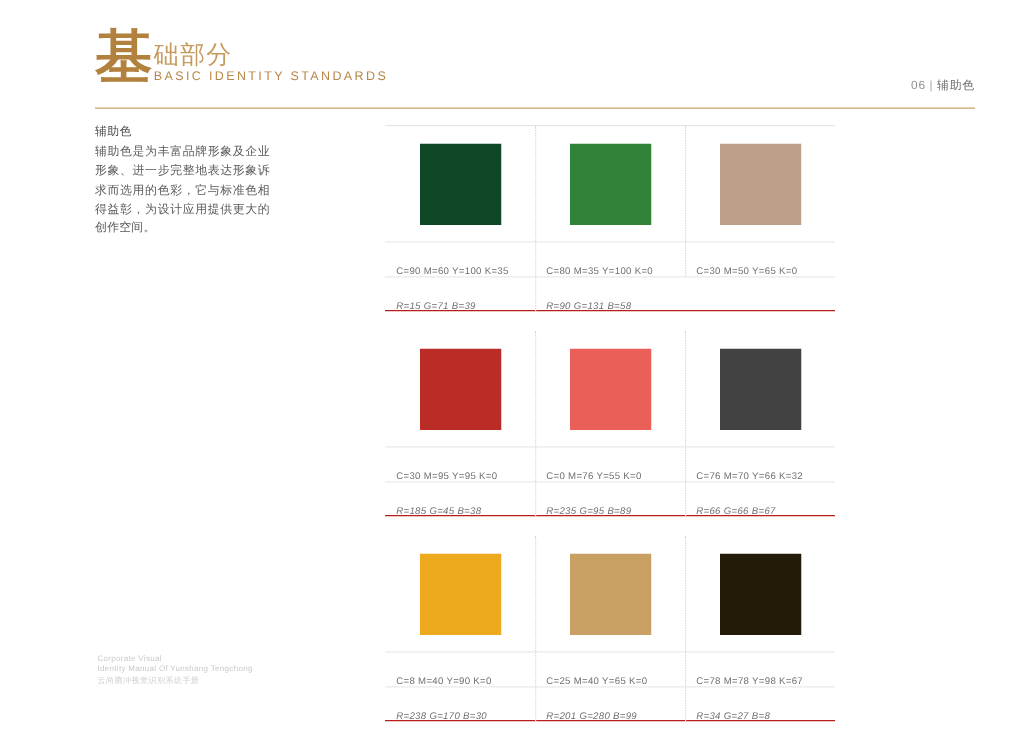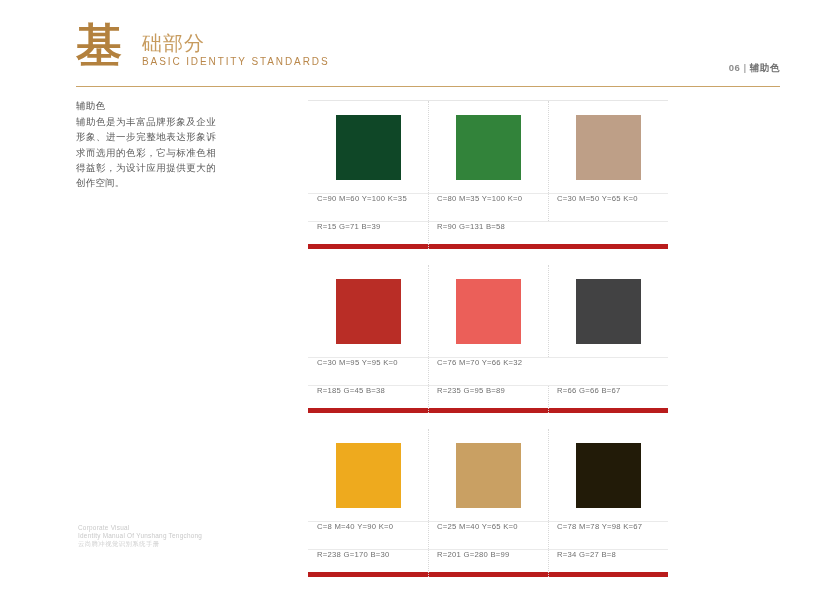--- a/index.html
+++ b/index.html
@@ -13,37 +13,36 @@
 
   
   .header { position:absolute; left:0; top:0; width:814px; height:92px; }
 
   .logo-block { position:absolute; left:76px; top:22px; display:flex; align-items:flex-end; }
   .logo-big {
     font-family:"DejaVu Serif", serif;
     font-size:46px; line-height:46px; font-weight:700;
     color:#b3813e; letter-spacing:0;
   }
-  .logo-right { margin-left:20px; padding-bottom:1px; }
+  .logo-right { margin-left:1px; padding-bottom:1px; }
   .logo-sub {
     font-family:"DejaVu Sans", sans-serif;
     font-size:20px; line-height:22px; color:#c79b5e; font-weight:400;
     letter-spacing:1px;
   }
   .logo-en {
     font-family:"Liberation Sans", sans-serif;
     font-size:10px; line-height:11px; color:#b9874a;
     letter-spacing:1.9px; margin-top:2px; white-space:nowrap;
   }
 
   .header-right {
     position:absolute; right:34px; top:62px;
     font-size:9.5px; color:#8d8d8d; letter-spacing:0.6px;
     white-space:nowrap;
-    font-weight:bold;
   }
   .header-right .sep { color:#a9a9a9; margin:0 3px; }
   .header-right .cn { color:#6e6e6e; }
 
   .gold-rule {
     position:absolute; left:76px; top:86px; width:704px; height:1px;
     background:#caa469;
   }
 
   
@@ -75,32 +74,32 @@
     content:""; position:absolute; left:0; top:0; bottom:0;
     border-left:1px dotted #d8d8d8;
   }
   .swatch {
     width:65px; height:65px; display:block;
   }
 
   .label-row { display:flex; width:100%; height:28px; border-top:1px solid #eaeaea; }
   .label-cell {
     width:120px; height:27px; position:relative;
-    display:flex; align-items:flex-start;
+    display:flex; align-items:flex-end;
     padding-left:9px;
   }
   .label-cell.divider::before {
     content:""; position:absolute; left:0; top:0; bottom:0;
     border-left:1px dotted #d8d8d8;
   }
   .label-text {
     font-family:"Liberation Sans", sans-serif;
     font-size:7.7px; color:#6f6f6f; letter-spacing:0.25px; white-space:nowrap;
   }
-  .row-bottom { border-bottom:5px solid #b91c1c; }
+  .row-bottom { border-bottom:1px solid #b91c1c;font-style:italic; }
 
   
   .footer { position:absolute; left:78px; top:524px; }
   .footer-line {
     font-family:"Liberation Sans", sans-serif;
     font-size:6.4px; line-height:8.2px; color:#c9c9c9; letter-spacing:0.25px;
   }
   .footer-cn {
     font-family:"DejaVu Sans", sans-serif;
     font-size:6.4px; line-height:9.6px; color:#cfcfcf; letter-spacing:0.4px;
@@ -173,20 +172,23 @@
         </div>
         <div class="swatch-cell divider">
           <span class="swatch" style="background: rgb(66, 66, 67);"></span>
         </div>
       </div>
       <div class="label-row">
         <div class="label-cell">
           <span class="label-text">C=30 M=95 Y=95 K=0</span>
         </div>
         <div class="label-cell divider">
+          <span class="label-text">C=0 M=76 Y=55 K=0</span>
+        </div>
+        <div class="label-cell divider">
           <span class="label-text">C=76 M=70 Y=66 K=32</span>
         </div>
       </div>
       <div class="label-row row-bottom">
         <div class="label-cell">
           <span class="label-text">R=185 G=45 B=38</span>
         </div>
         <div class="label-cell divider">
           <span class="label-text">R=235 G=95 B=89</span>
         </div>

